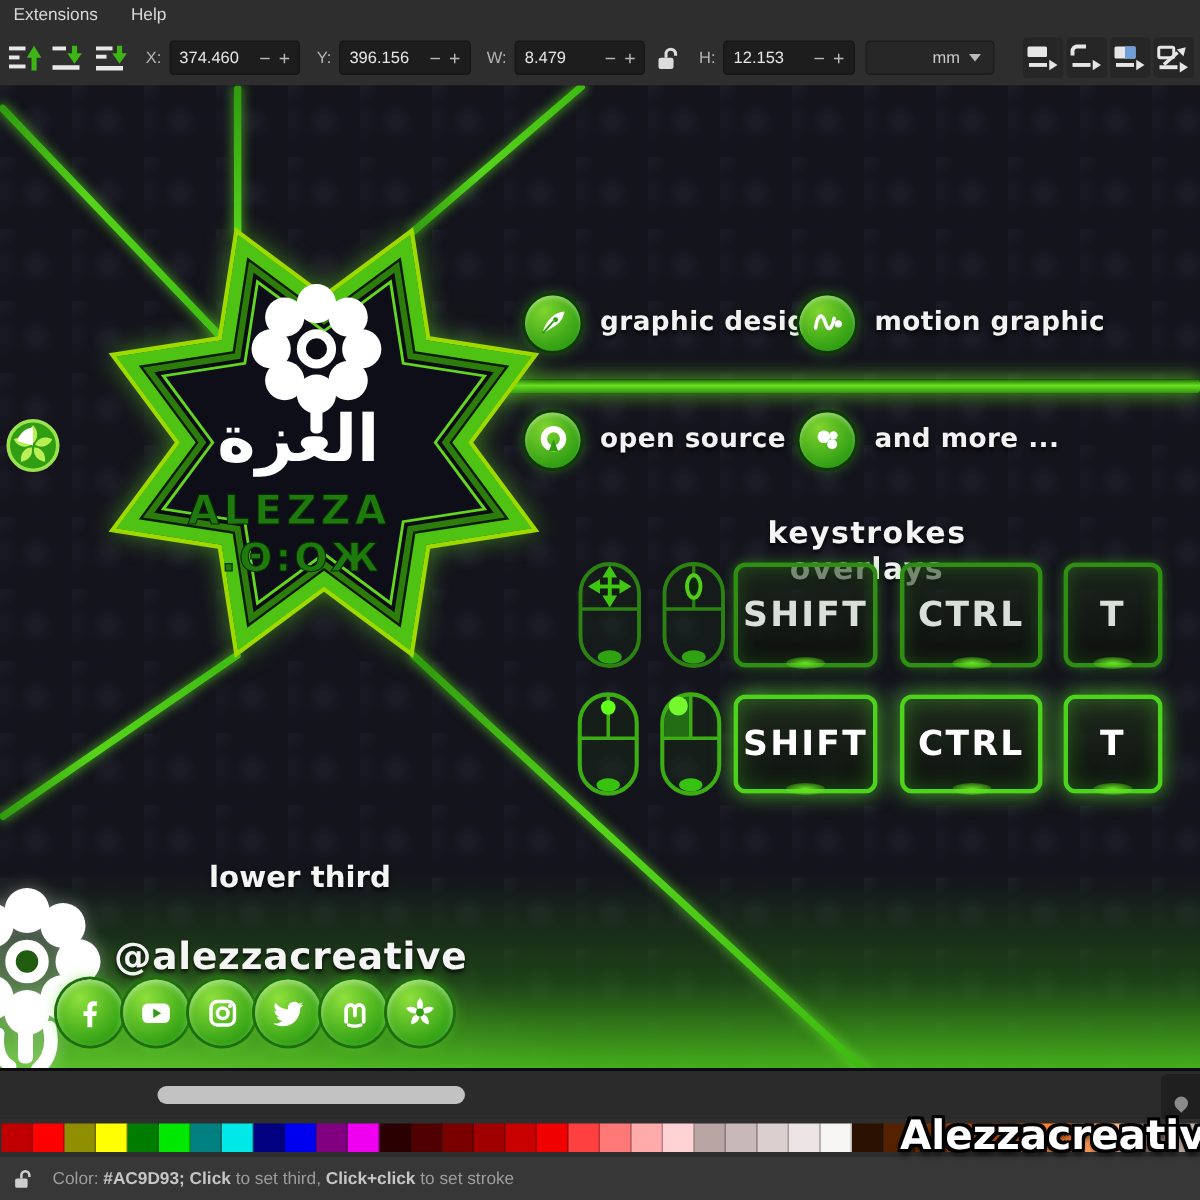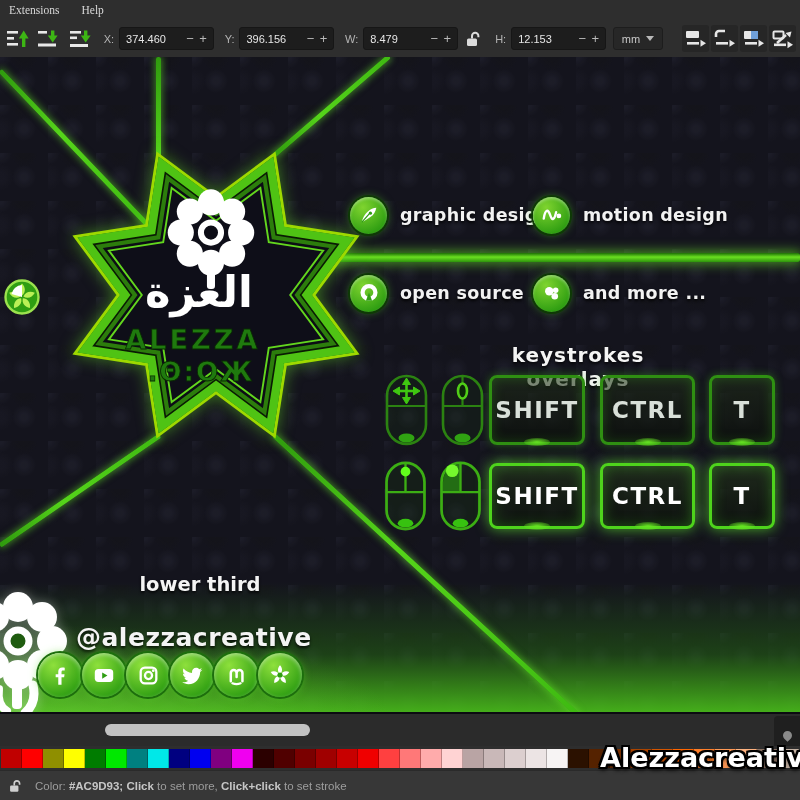--- a/index.html
+++ b/index.html
@@ -3,36 +3,36 @@
 <meta charset="utf-8">
 <style>
   * { margin:0; padding:0; box-sizing:border-box; }
   html,body { width:800px; height:800px; overflow:hidden; background:#2e2e2e;
     font-family:"Liberation Sans", sans-serif; }
   #app { position:relative; width:800px; height:800px; background:#2e2e2e; }
 
   
   #menubar { position:absolute; left:0; top:0; width:800px; height:20px;
     background:#2e2e2e; display:flex; align-items:center; gap:22px; padding-left:9px; }
-  .menu-item { color:#d8d8d8; font-size:11.5px; cursor:default;font-family:Liberation Serif, serif; }
+  .menu-item { color:#d8d8d8; font-size:11.5px; cursor:default; }
 
   
   #toolbar { position:absolute; left:0; top:20px; width:800px; height:38px;
     background:#2e2e2e; border-bottom:1px solid #242424;
     display:flex; align-items:center; gap:5px; padding:0 4px; }
   .tb-btn { width:27px; height:27px; border-radius:3px; display:flex; align-items:center;
     justify-content:center; background:transparent; }
   .tb-label { color:#b4b4b4; font-size:11px; margin-left:6px; }
   .tb-field { display:flex; align-items:center; background:#1d1d1d; border:1px solid #161616;
     border-radius:3px; height:23px; width:97px; padding:0 3px 0 6px; }
   .tb-field .val { color:#e6e6e6; font-size:11px; flex:1; text-align:left; }
   .tb-field .spin { color:#b9b9b9; font-size:13px; width:13px; text-align:center; cursor:default; }
   #unit-dd { display:flex; align-items:center; gap:6px; background:#272727; border:1px solid #1d1d1d;
     border-radius:3px; height:23px; padding:0 8px; margin-left:2px; }
-  #unit-dd .uval { color:#c9c9c9; font-size:11px; }
+  #unit-dd .uval { color:#c9c9c9; font-size:11px;margin-left:36px; }
   .caret-down { width:0; height:0; border-left:4px solid transparent;
     border-right:4px solid transparent; border-top:5px solid #b9b9b9; }
   #transform-group { display:flex; gap:2px; margin-left:14px; }
   #transform-group .tb-btn { background:#262626; }
 
   
   #canvas { position:absolute; left:0; top:57px; width:800px; height:657px; overflow:hidden;
     background-color:#14141d;
     background-image:
       radial-gradient(circle at 24px 24px, rgba(170,175,220,0.055) 0 3px, transparent 12px),
@@ -291,21 +291,21 @@
       </div>
       <span class="badge-label">graphic design</span>
     </div>
     <div class="badge" id="badge-1">
       <div class="badge-icon">
         <svg width="22" height="22" viewBox="0 0 24 24">
           <path d="M3 16 C4.5 5 8 5.5 10 12 C12 18.5 14.5 18 16.5 9" stroke="#ffffff" stroke-width="2.6" fill="none" stroke-linecap="round"></path>
           <circle cx="19.5" cy="13" r="2.6" fill="#ffffff"></circle>
         </svg>
       </div>
-      <span class="badge-label">motion design</span>
+      <span class="badge-label">motion graphic</span>
     </div>
     <div class="badge" id="badge-2">
       <div class="badge-icon">
         <svg width="22" height="22" viewBox="0 0 24 24">
           <circle cx="12" cy="11.5" r="7" fill="none" stroke="#ffffff" stroke-width="4.6"></circle>
           <polygon points="8.6,20.5 12,11.5 15.4,20.5" fill="#2f9e12"></polygon>
         </svg>
       </div>
       <span class="badge-label">open source</span>
     </div>
@@ -486,17 +486,17 @@
       <div class="swatch" style="background: rgb(255, 179, 128);"></div>
       <div class="swatch" style="background: rgb(138, 113, 99);"></div>
       <div class="swatch" style="background: rgb(197, 178, 163);"></div>
     </div>
 
   <div id="statusbar">
     <svg width="15" height="16" viewBox="0 0 18 18">
       <rect x="2.5" y="8.5" width="10" height="7.5" rx="1.5" fill="#cfcfcf"></rect>
       <path d="M7.5 8.5 V6 a3.2 3.2 0 0 1 6.4 0 v1.4" stroke="#cfcfcf" stroke-width="2" fill="none"></path>
     </svg>
-    <span class="txt"><span>Color: </span><span class="b">#AC9D93;</span> <span class="b">Click</span><span> to set more, </span><span class="b">Click+click</span><span> to set stroke</span></span>
+    <span class="txt"><span>Color: </span><span class="b">#AC9D93;</span> <span class="b">Click</span><span> to set third, </span><span class="b">Click+click</span><span> to set stroke</span></span>
   </div>
 
   <div id="watermark">Alezzacreative</div>
 </div>
 
 </body></html>

